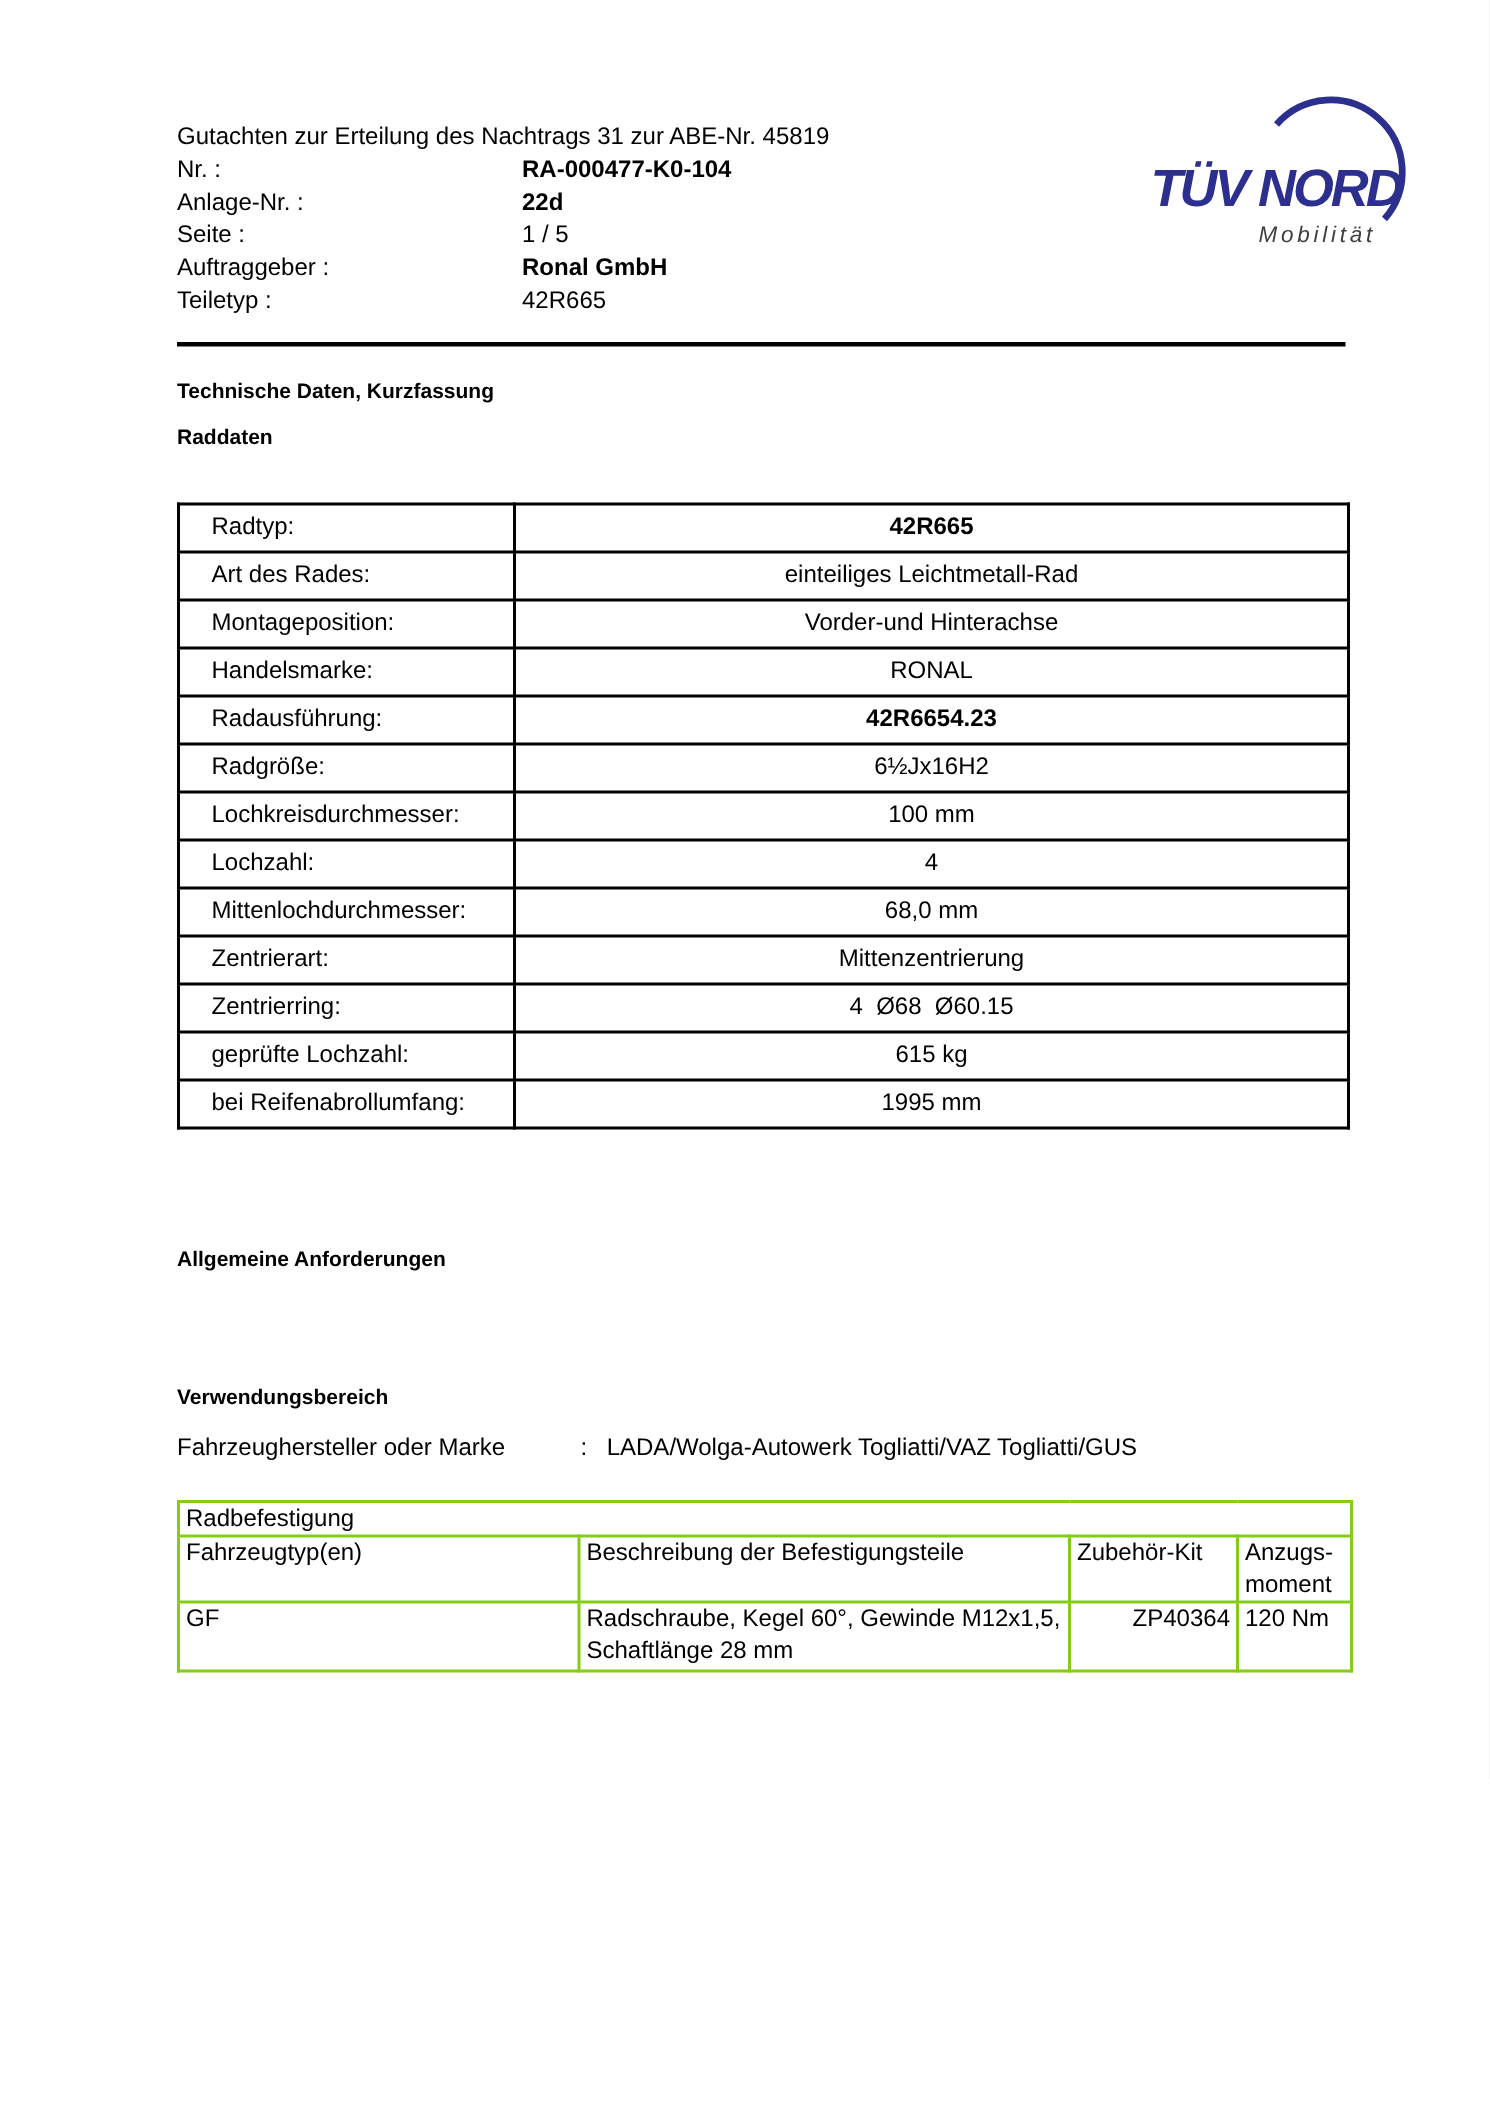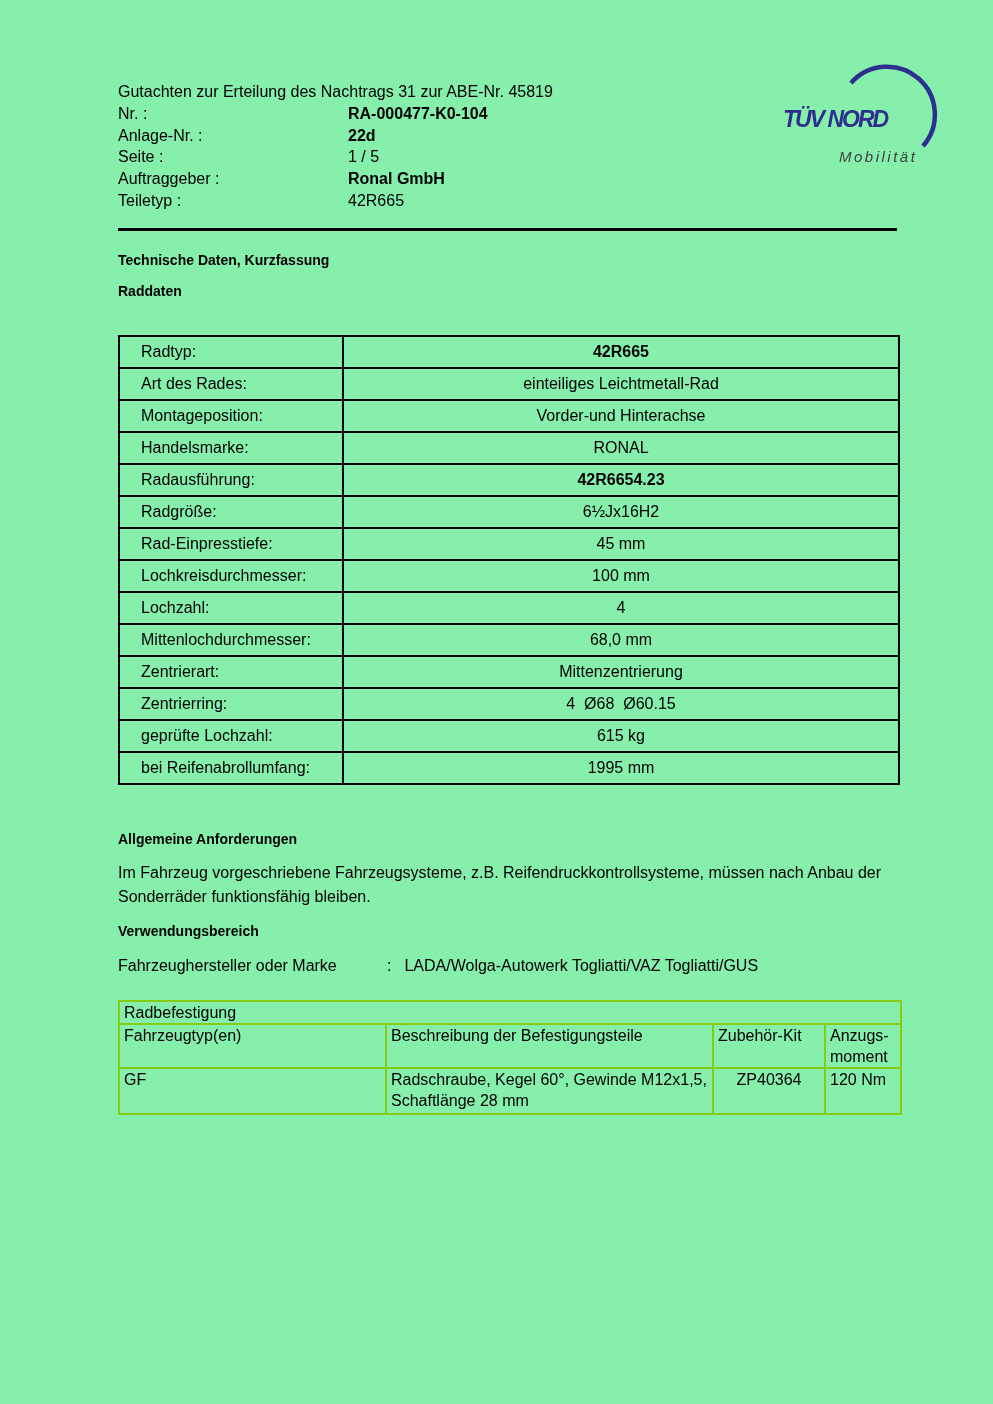--- a/index.html
+++ b/index.html
@@ -1,39 +1,39 @@
 <!DOCTYPE html>
 <html><head>
 <meta charset="utf-8">
 <style>
   * { margin:0; padding:0; box-sizing:border-box; }
   html,body { background:#e8e8e8; }
   .page {
     position:relative;
     width:993px; height:1404px;
     margin:0 auto;
-    background:#86efac;
+    background:#ffffff;
     font-family:"Liberation Sans","DejaVu Sans",sans-serif;
     color:#000;
     overflow:hidden;
   }
   .bold { font-weight:bold; }
 
   
   .doc-header { position:absolute; left:118px; top:81px; font-size:16px; line-height:21.8px; }
   .doc-header .row { display:flex; }
   .doc-header .lbl { width:230px; flex:0 0 230px; }
 
   
   .logo { position:absolute; left:763px; top:46px; width:200px; height:128px; }
   .logo svg { position:absolute; left:0; top:0; }
   .logo .brand {
     position:absolute; left:4px; top:60px;
-    font-size:23px; font-weight:bold; font-style:italic;
-    letter-spacing:-2px; white-space:nowrap; color:#2d2f8e;margin-left:16px;
+    font-size:35px; font-weight:bold; font-style:italic;
+    letter-spacing:-2px; white-space:nowrap; color:#2d2f8e;
   }
   .logo .subtitle {
     position:absolute; left:76px; top:102px;
     font-size:15px; font-style:italic; letter-spacing:2.5px;
     white-space:nowrap; color:#3f3f3f;
   }
 
   .rule { position:absolute; left:118px; top:228px; width:779px; height:3px; background:#000; }
 
   .heading {
@@ -71,21 +71,21 @@
     border-collapse:collapse; font-size:16px; table-layout:fixed;
   }
   table.t2 td { border:2px solid #84cc16; padding:0 4px; vertical-align:top; text-align:left; line-height:21px; }
   table.t2 col.c1 { width:267px; }
   table.t2 col.c2 { width:327px; }
   table.t2 col.c3 { width:112px; }
   table.t2 col.c4 { width:76px; }
   table.t2 tr.cap td  { height:21px; }
   table.t2 tr.head td { height:42px; }
   table.t2 tr.data td { height:46px; }
-  table.t2 td.center { text-align:center; }
+  table.t2 td.center { text-align:right; }
 
   .footer { position:absolute; left:118px; top:1348px; font-size:15px; white-space:nowrap; }
 </style>
 </head>
 <body>
 
 <div class="page">
 
   <div class="doc-header">
     <div class="row">
@@ -146,24 +146,20 @@
       </tr>
       <tr>
         <td class="lab">Radausführung:</td>
         <td class="val bold">42R6654.23</td>
       </tr>
       <tr>
         <td class="lab">Radgröße:</td>
         <td class="val">6½Jx16H2</td>
       </tr>
       <tr>
-        <td class="lab">Rad-Einpresstiefe:</td>
-        <td class="val">45 mm</td>
-      </tr>
-      <tr>
         <td class="lab">Lochkreisdurchmesser:</td>
         <td class="val">100 mm</td>
       </tr>
       <tr>
         <td class="lab">Lochzahl:</td>
         <td class="val">4</td>
       </tr>
       <tr>
         <td class="lab">Mittenlochdurchmesser:</td>
         <td class="val">68,0 mm</td>
@@ -181,21 +177,20 @@
         <td class="val">615 kg</td>
       </tr>
       <tr>
         <td class="lab">bei Reifenabrollumfang:</td>
         <td class="val">1995 mm</td>
       </tr>
     </tbody>
   </table>
 
   <div class="heading h-allg">Allgemeine Anforderungen</div>
-  <div class="para">Im Fahrzeug vorgeschriebene Fahrzeugsysteme, z.B. Reifendruckkontrollsysteme, müssen nach Anbau der Sonderräder funktionsfähig bleiben.</div>
 
   <div class="heading h-verw">Verwendungsbereich</div>
   <div class="hersteller">
     <span class="lbl">Fahrzeughersteller oder Marke</span>
     <span class="sep">:</span>
     <span class="val">LADA/Wolga-Autowerk Togliatti/VAZ Togliatti/GUS</span>
   </div>
 
   <table class="t2">
     <colgroup>

